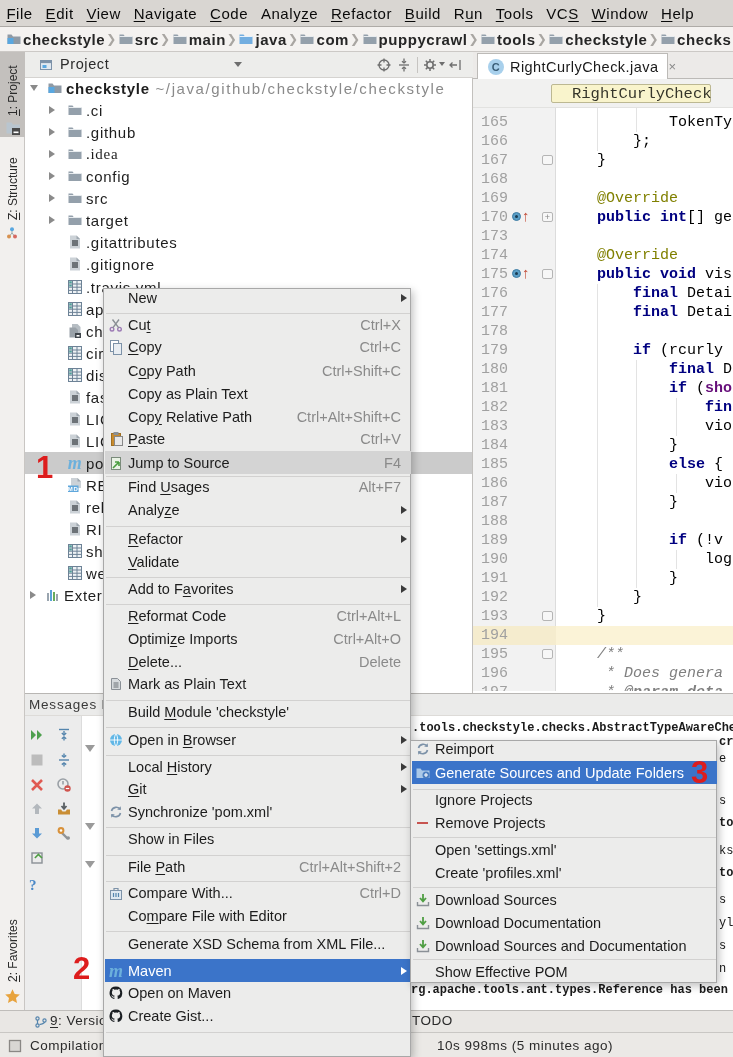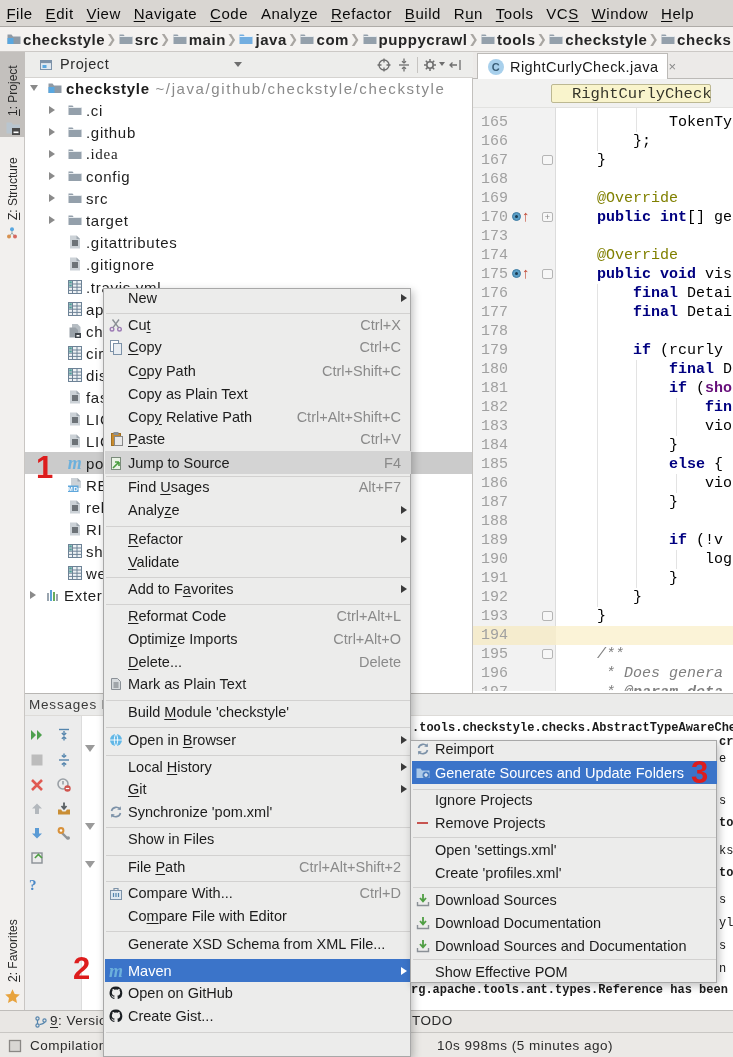--- a/index.html
+++ b/index.html
@@ -736,21 +736,21 @@
         </span>
         <span class="lbl">Maven</span>
         <span class="sub"></span>
       </div>
       <div class="mi" style="top:692px;">
         <span class="ic">
           <svg width="16" height="16" viewBox="0 0 16 16">
             <path d="M8 1.6a6.4 6.4 0 0 0-2 12.5c.3 0 .4-.14.4-.3v-1.2c-1.8.4-2.2-.8-2.2-.8-.3-.7-.7-.9-.7-.9-.6-.4 0-.4 0-.4.6 0 1 .6 1 .6.6 1 1.5.7 1.9.5 0-.4.2-.7.4-.9-1.4-.2-2.9-.7-2.9-3.2 0-.7.2-1.3.7-1.7 0-.2-.3-.8.1-1.7 0 0 .5-.2 1.8.6a6 6 0 0 1 3.2 0c1.2-.8 1.8-.6 1.8-.6.3.9.1 1.5 0 1.7.4.4.7 1 .7 1.7 0 2.5-1.5 3-2.9 3.2.2.2.4.6.4 1.2v1.8c0 .2.1.35.4.3A6.4 6.4 0 0 0 8 1.6z" fill="#1b1f23"></path>
           </svg>
         </span>
-        <span class="lbl">Open on GitHub</span>
+        <span class="lbl">Open on Maven</span>
       </div>
       <div class="mi" style="top:715px;">
         <span class="ic">
           <svg width="16" height="16" viewBox="0 0 16 16">
             <path d="M8 1.6a6.4 6.4 0 0 0-2 12.5c.3 0 .4-.14.4-.3v-1.2c-1.8.4-2.2-.8-2.2-.8-.3-.7-.7-.9-.7-.9-.6-.4 0-.4 0-.4.6 0 1 .6 1 .6.6 1 1.5.7 1.9.5 0-.4.2-.7.4-.9-1.4-.2-2.9-.7-2.9-3.2 0-.7.2-1.3.7-1.7 0-.2-.3-.8.1-1.7 0 0 .5-.2 1.8.6a6 6 0 0 1 3.2 0c1.2-.8 1.8-.6 1.8-.6.3.9.1 1.5 0 1.7.4.4.7 1 .7 1.7 0 2.5-1.5 3-2.9 3.2.2.2.4.6.4 1.2v1.8c0 .2.1.35.4.3A6.4 6.4 0 0 0 8 1.6z" fill="#1b1f23"></path>
           </svg>
         </span>
         <span class="lbl">Create Gist...</span>
       </div>
       <div class="msep" style="top:743px;"></div>

